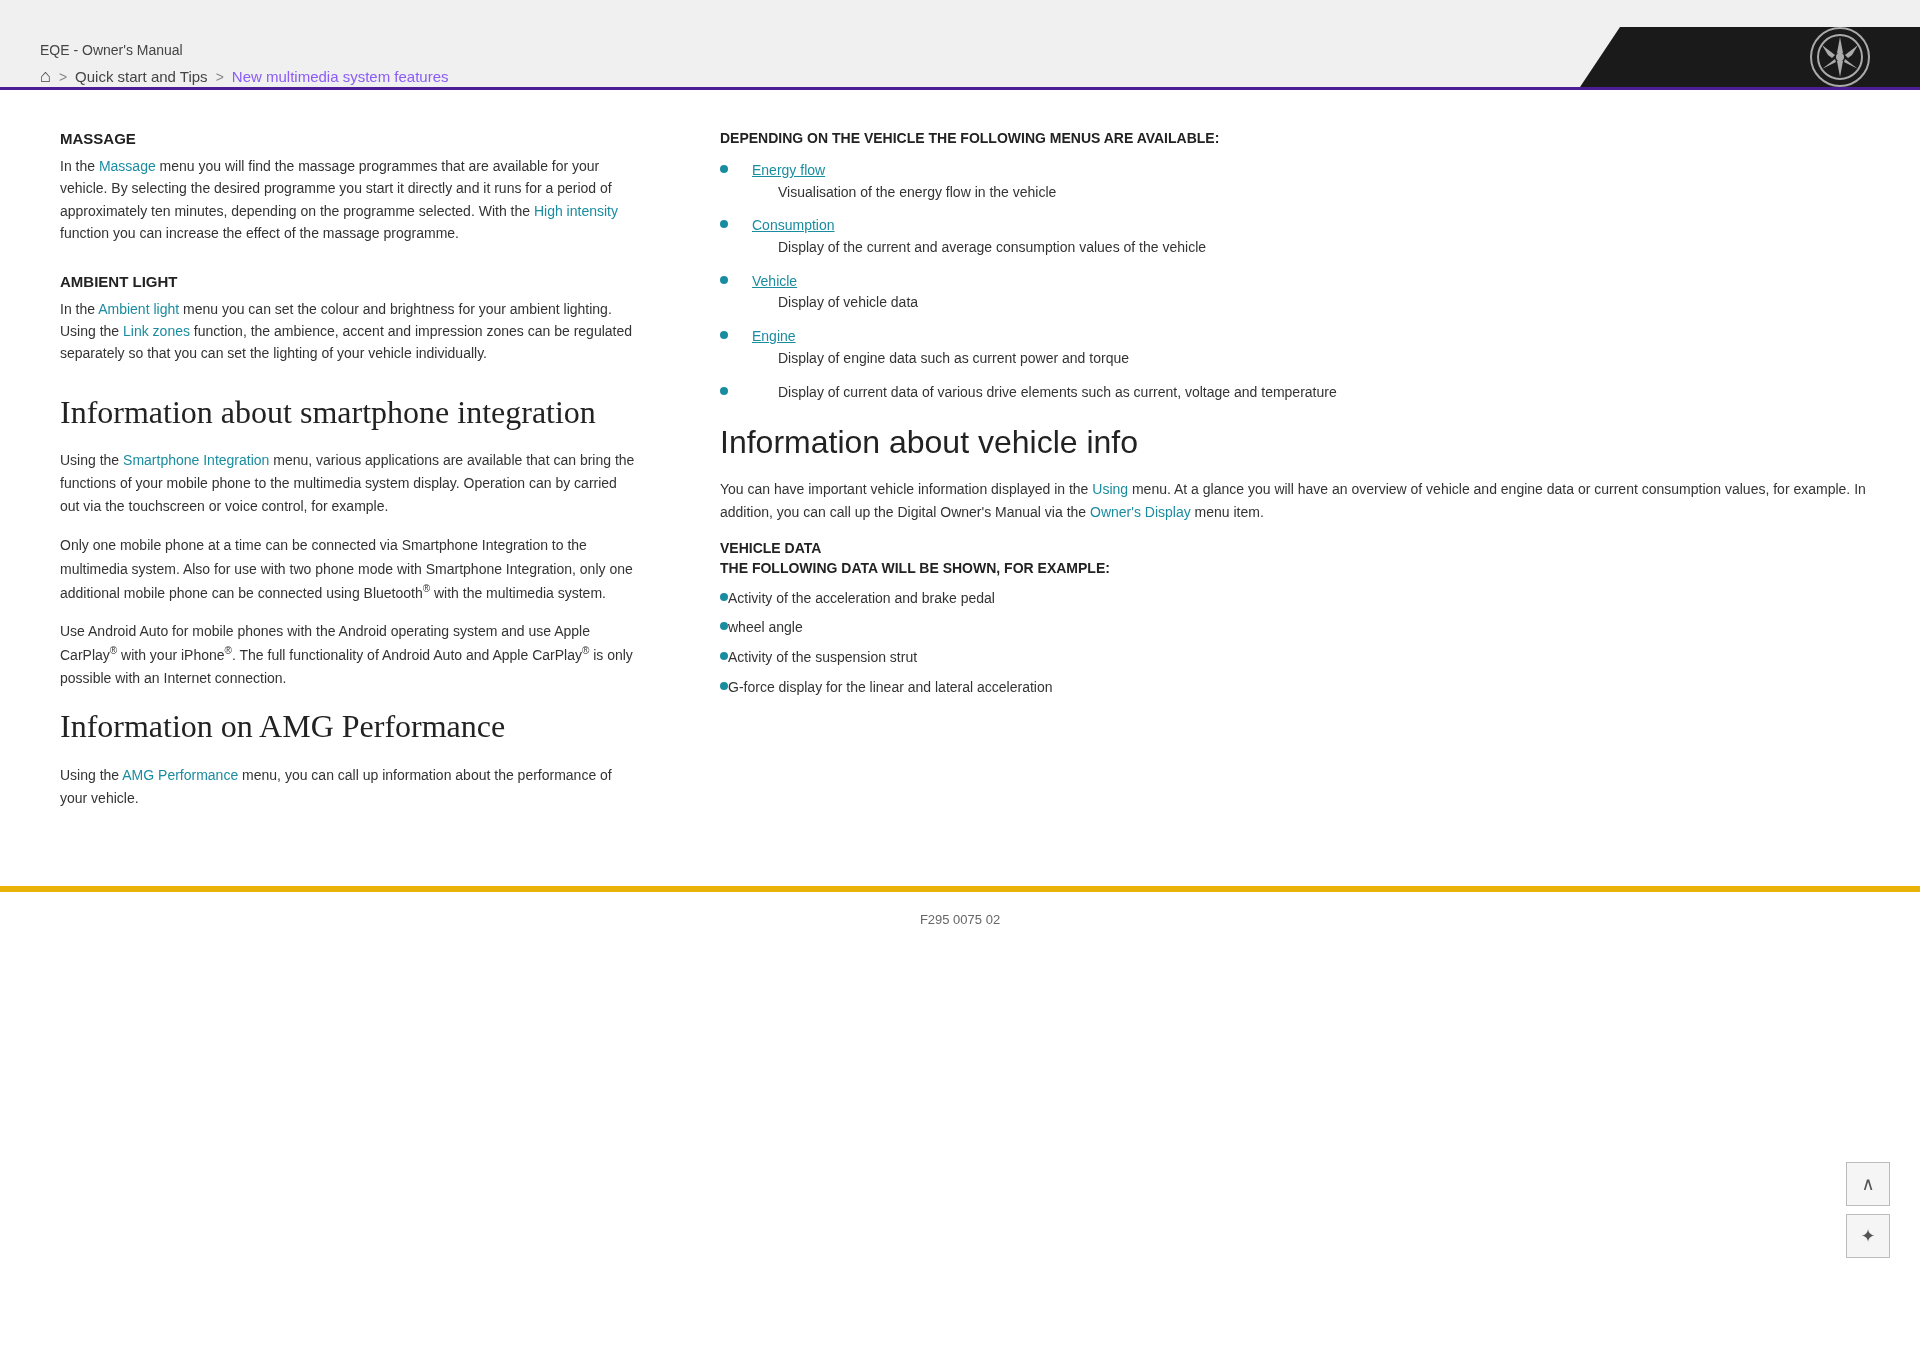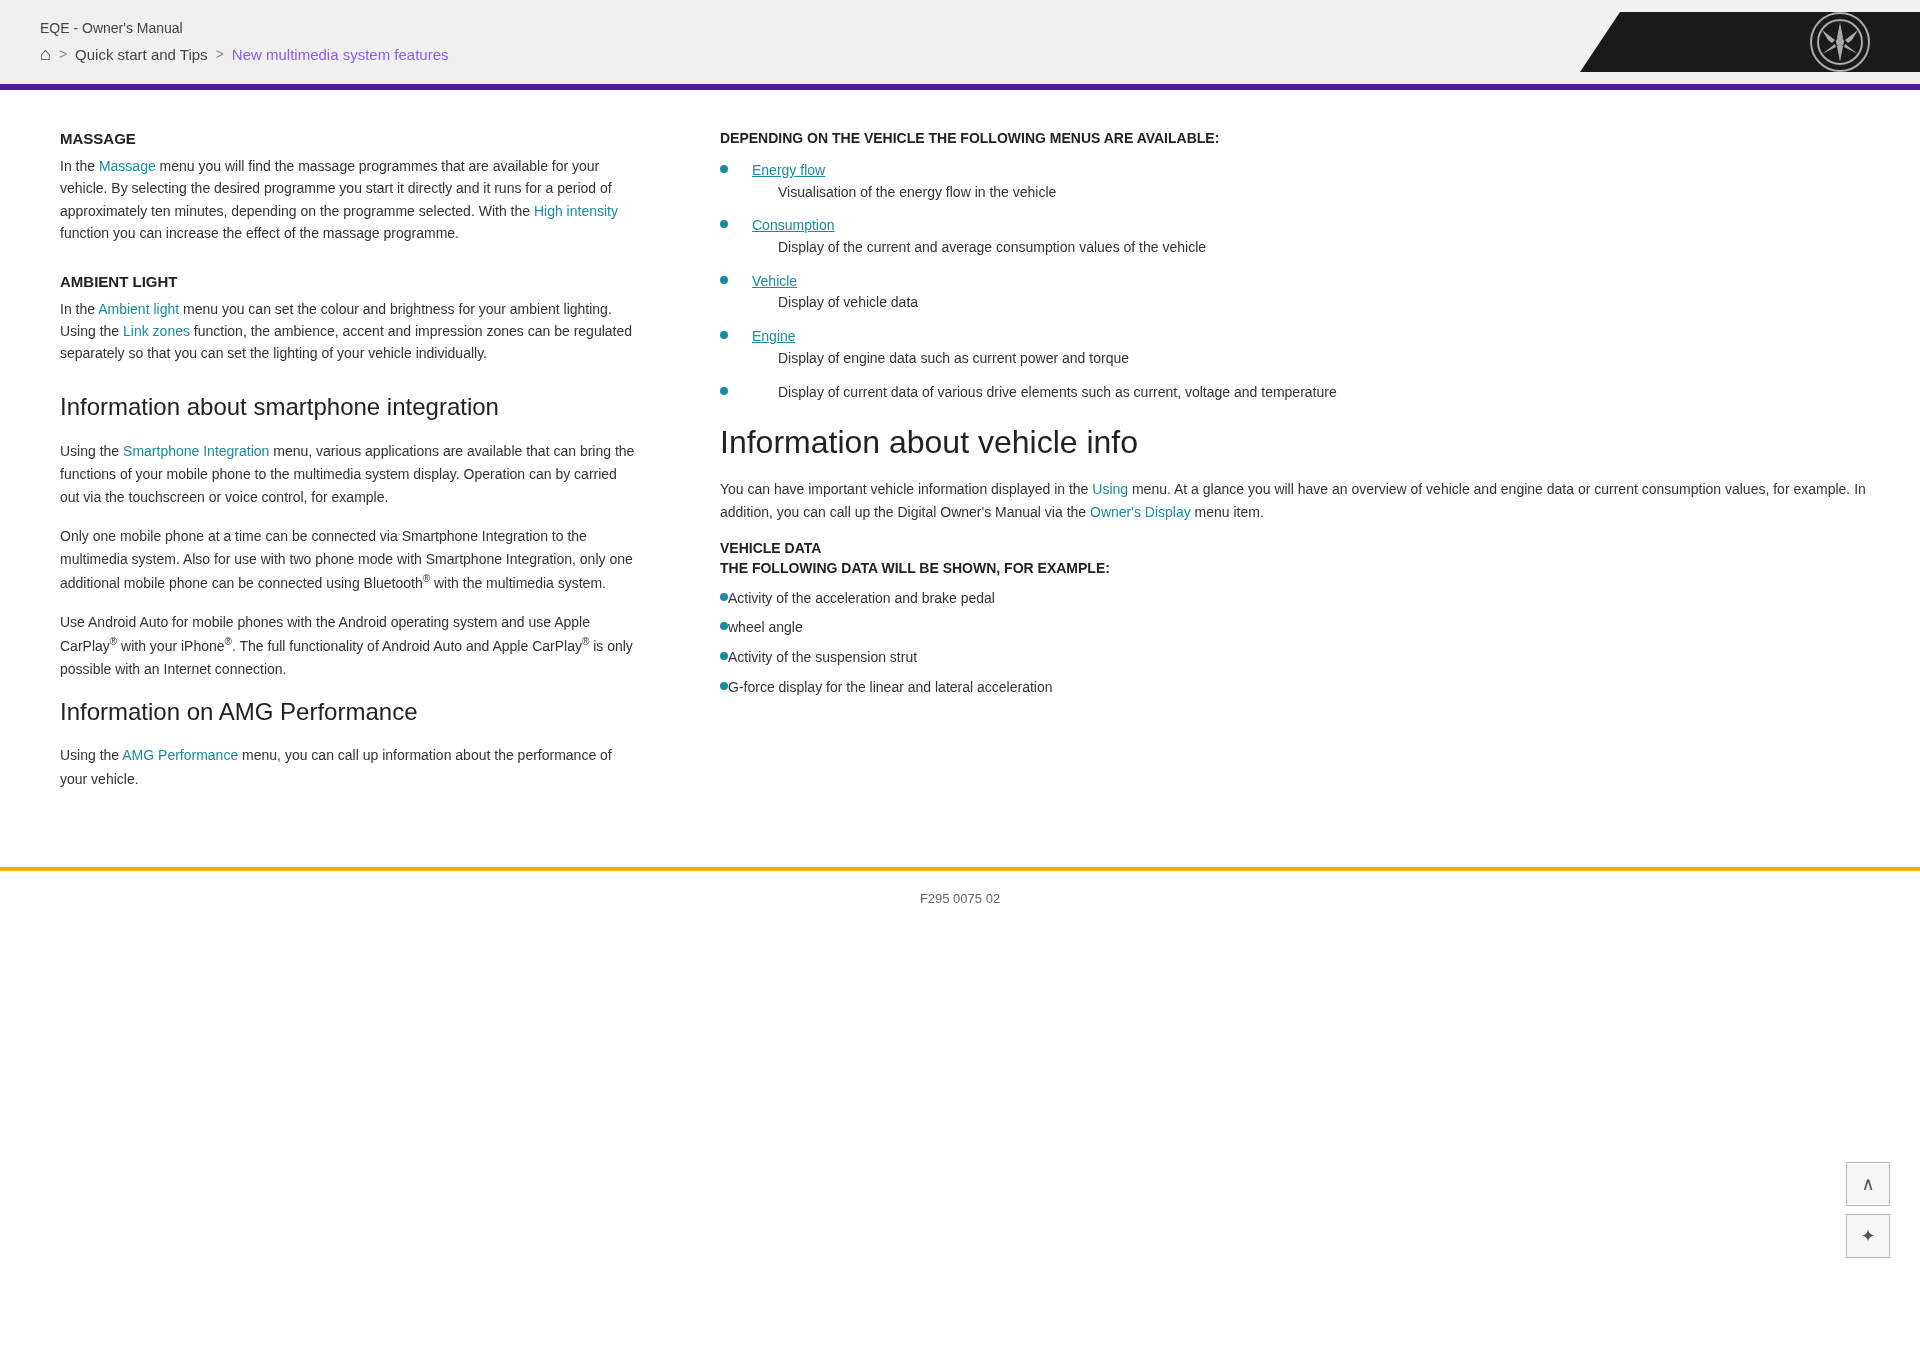--- a/index.html
+++ b/index.html
@@ -8,24 +8,24 @@
       min-height: 1358px;
       font-family: Arial, Helvetica, sans-serif;
       font-size: 15px;
       color: #222;
       background: #fff;
     }
 
     
     #header {
       display: flex;
-      align-items: center;
+      align-items: flex-end;
       height: 90px;
       background: #f0f0f0;
-      border-bottom: 6px solid #4c1d95;
+      border-bottom: 3px solid #4c1d95;
     }
     #header-left {
       flex: 1;
       display: flex;
       flex-direction: column;
       justify-content: center;
       padding: 0 40px;
     }
     #header-title {
       font-size: 14px;
@@ -108,26 +108,27 @@
       color: #333;
       margin-bottom: 28px;
     }
 
     .link-text {
       color: #1a8ca0;
       text-decoration: none;
     }
 
     .h2-title {
-      font-size: 24px;
+      font-size: 32px;
       font-weight: 300;
       color: #222;
       margin-bottom: 18px;
       margin-top: 17px;
       line-height: 1.2;
+      font-family: Liberation Serif, serif;
     }
 
     .para {
       font-size: 14px;
       line-height: 1.65;
       color: #333;
       margin-bottom: 16px;
     }
 
     
@@ -208,21 +209,21 @@
       line-height: 1.55;
       color: #333;
     }
 
     
     #footer {
       text-align: center;
       font-size: 13px;
       color: #666;
       padding: 20px 0 30px;
-      border-top: 4px solid #eab308;
+      border-top: 6px solid #eab308;
     }
 
     
     #scroll-btns {
       position: fixed;
       right: 30px;
       bottom: 100px;
       display: flex;
       flex-direction: column;
       gap: 8px;

